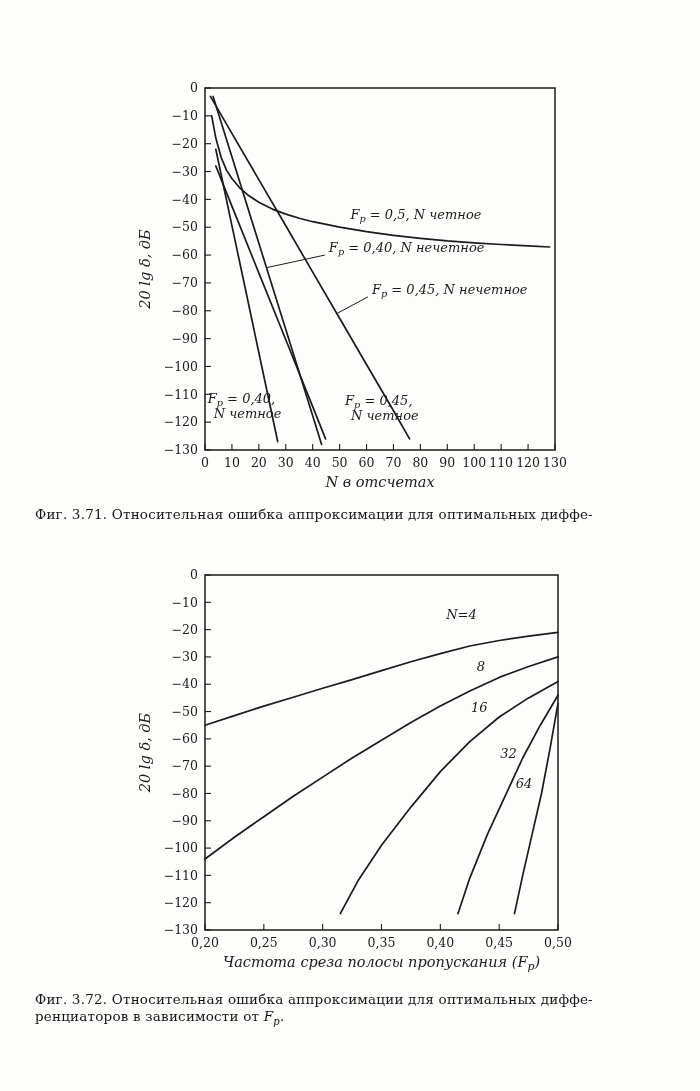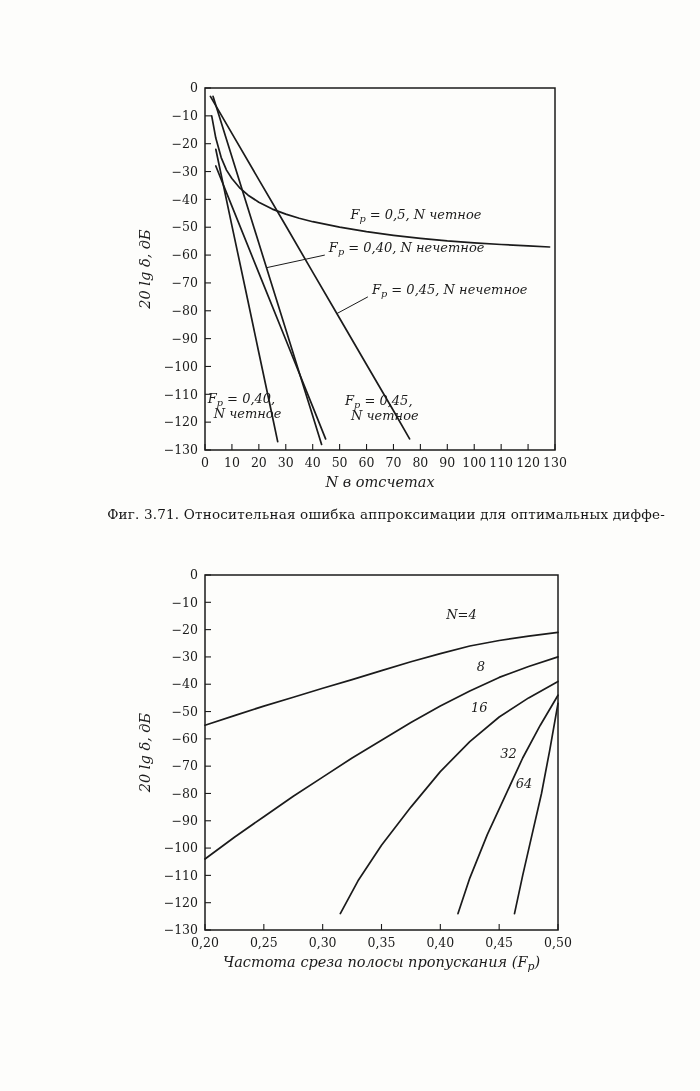--- a/index.html
+++ b/index.html
@@ -14,21 +14,21 @@
   }
   .chart{position:absolute;}
   .chart text{fill:#1b1b1b;}
   .tick{font:12.5px "DejaVu Serif", serif;}
   .clabel{font:italic 13px "DejaVu Serif", serif;}
   .axis-title{font:italic 14.5px "DejaVu Serif", serif;}
   .caption{
     position:absolute;
     left:35px;
     width:630px;
-    text-align:right;
+    text-align:left;
     font:13.5px/16.5px "DejaVu Serif", serif;
     letter-spacing:0.2px;
     color:#161616;
   }
   .cap-line{white-space:nowrap;}
   .mvar{font-style:italic;}
   .caption sub{font-size:75%;}
 </style>
 </head>
 <body>
@@ -166,14 +166,18 @@
       <path d="M384.5,348.6 L392.7,310.4 L402.1,269.4 L411.5,228.5 L419.8,184.8 L428.0,138.3" fill="none" stroke="#1b1b1b" stroke-width="1.7" stroke-linejoin="round" stroke-linecap="round"></path>
       <text x="316.2166666666667" y="53.69230769230769" class="clabel" text-anchor="start"><tspan>N=4</tspan></text>
       <text x="346.81" y="105.57692307692307" class="clabel" text-anchor="start"><tspan>8</tspan></text>
       <text x="340.9266666666667" y="146.53846153846155" class="clabel" text-anchor="start"><tspan>16</tspan></text>
       <text x="370.34333333333336" y="192.96153846153845" class="clabel" text-anchor="start"><tspan>32</tspan></text>
       <text x="385.64000000000004" y="223" class="clabel" text-anchor="start"><tspan>64</tspan></text>
       <text x="251.5" y="402" text-anchor="middle" class="axis-title"><tspan>Частота среза полосы пропускания (F</tspan><tspan dy="3" font-size="75%">p</tspan><tspan dy="-3">)</tspan></text>
       <text x="20" y="187.5" text-anchor="middle" class="axis-title" transform="rotate(-90 20 187.5)"><tspan>20 lg δ, дБ</tspan></text>
     </svg>
 
+  <div class="caption" style="top:991px">
+    <div class="cap-line">Фиг. 3.72. Относительная ошибка аппроксимации для оптимальных диффе-</div>
+    <div class="cap-line"><span>ренциаторов в зависимости от </span><span class="mvar">F<sub>p</sub></span><span>.</span></div>
+  </div>
 
 </div>
 
 </body></html>

